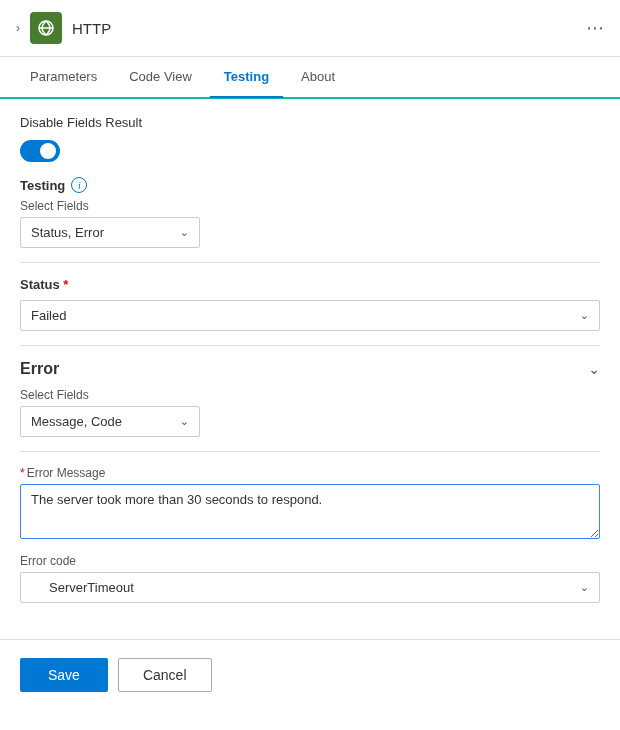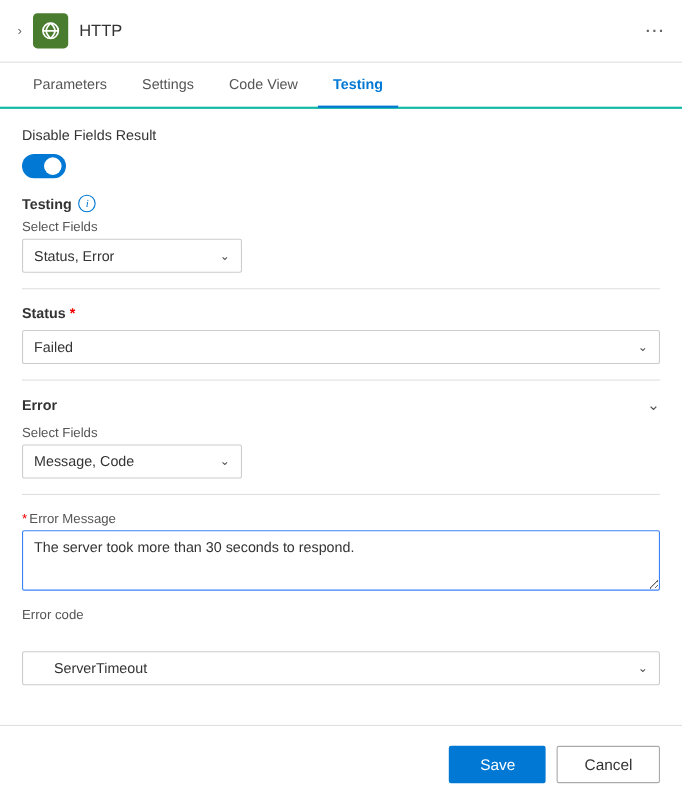--- a/index.html
+++ b/index.html
@@ -153,21 +153,21 @@
       padding: 7px 10px;
       display: flex;
       align-items: center;
       justify-content: space-between;
       cursor: pointer;
       background: #fff;
       font-size: 13px;
       color: #333;
     }
     .dropdown-small {
-      width: 200px;
+      width: 180px;
     }
     .dropdown-chevron {
       color: #555;
       font-size: 11px;
     }
 
     
     .divider {
       border: none;
       border-top: 1px solid #e0e0e0;
@@ -186,21 +186,21 @@
     }
 
     
     .error-section-header {
       display: flex;
       align-items: center;
       justify-content: space-between;
       margin-bottom: 10px;
     }
     .error-title {
-      font-size: 13px;
+      font-size: 16px;
       font-weight: 600;
       color: #333;
     }
 
     
     .textarea-field {
       width: 100%;
       border: 1px solid #3b82f6;
       border-radius: 2px;
       padding: 7px 10px;
@@ -218,21 +218,21 @@
       font-size: 12px;
       color: #555;
       margin-bottom: 4px;
     }
 
     
     .footer {
       border-top: 1px solid #e0e0e0;
       padding: 18px 20px;
       display: flex;
-      justify-content: flex-end;
+      justify-content: flex-start;
       gap: 10px;
       margin-top: 20px;
     }
     .btn-save {
       background: #0078d4;
       color: #fff;
       border: none;
       padding: 8px 28px;
       font-size: 14px;
       border-radius: 2px;
@@ -242,21 +242,21 @@
       background: #fff;
       color: #333;
       border: 1px solid #aaa;
       padding: 8px 24px;
       font-size: 14px;
       border-radius: 2px;
       cursor: pointer;
     }
 
     
-    .mt8 { margin-top: 26px; padding-left: 28px; }
+    .mt8 { margin-top: 4px; padding-left: 28px; }
     .mt12 { margin-top: 12px; }
   </style>
 </head>
 <body>
 
 <div class="header">
   <span class="header-chevron">›</span>
   <div class="header-icon">
     <svg width="20" height="20" viewBox="0 0 20 20" fill="none" xmlns="http://www.w3.org/2000/svg">
       <circle cx="10" cy="10" r="7" stroke="white" stroke-width="1.5" fill="none"></circle>
@@ -264,23 +264,23 @@
       <path d="M10 3 Q14 7 14 10 Q14 13 10 17" stroke="white" stroke-width="1.5" fill="none"></path>
       <path d="M10 3 Q6 7 6 10 Q6 13 10 17" stroke="white" stroke-width="1.5" fill="none"></path>
     </svg>
   </div>
   <span class="header-title">HTTP</span>
   <span class="header-more">⋯</span>
 </div>
 
 <div class="tabs">
   <div class="tab">Parameters</div>
-  <div class="tab">Settings</div>
   <div class="tab">Code View</div>
   <div class="tab active">Testing</div>
+  <div class="tab">About</div>
 </div>
 
 <div class="content">
 
   <div class="toggle-row">
     <span class="toggle-label">Disable Fields Result</span>
   </div>
   <div style="margin-bottom:12px;">
     <label class="toggle">
       

